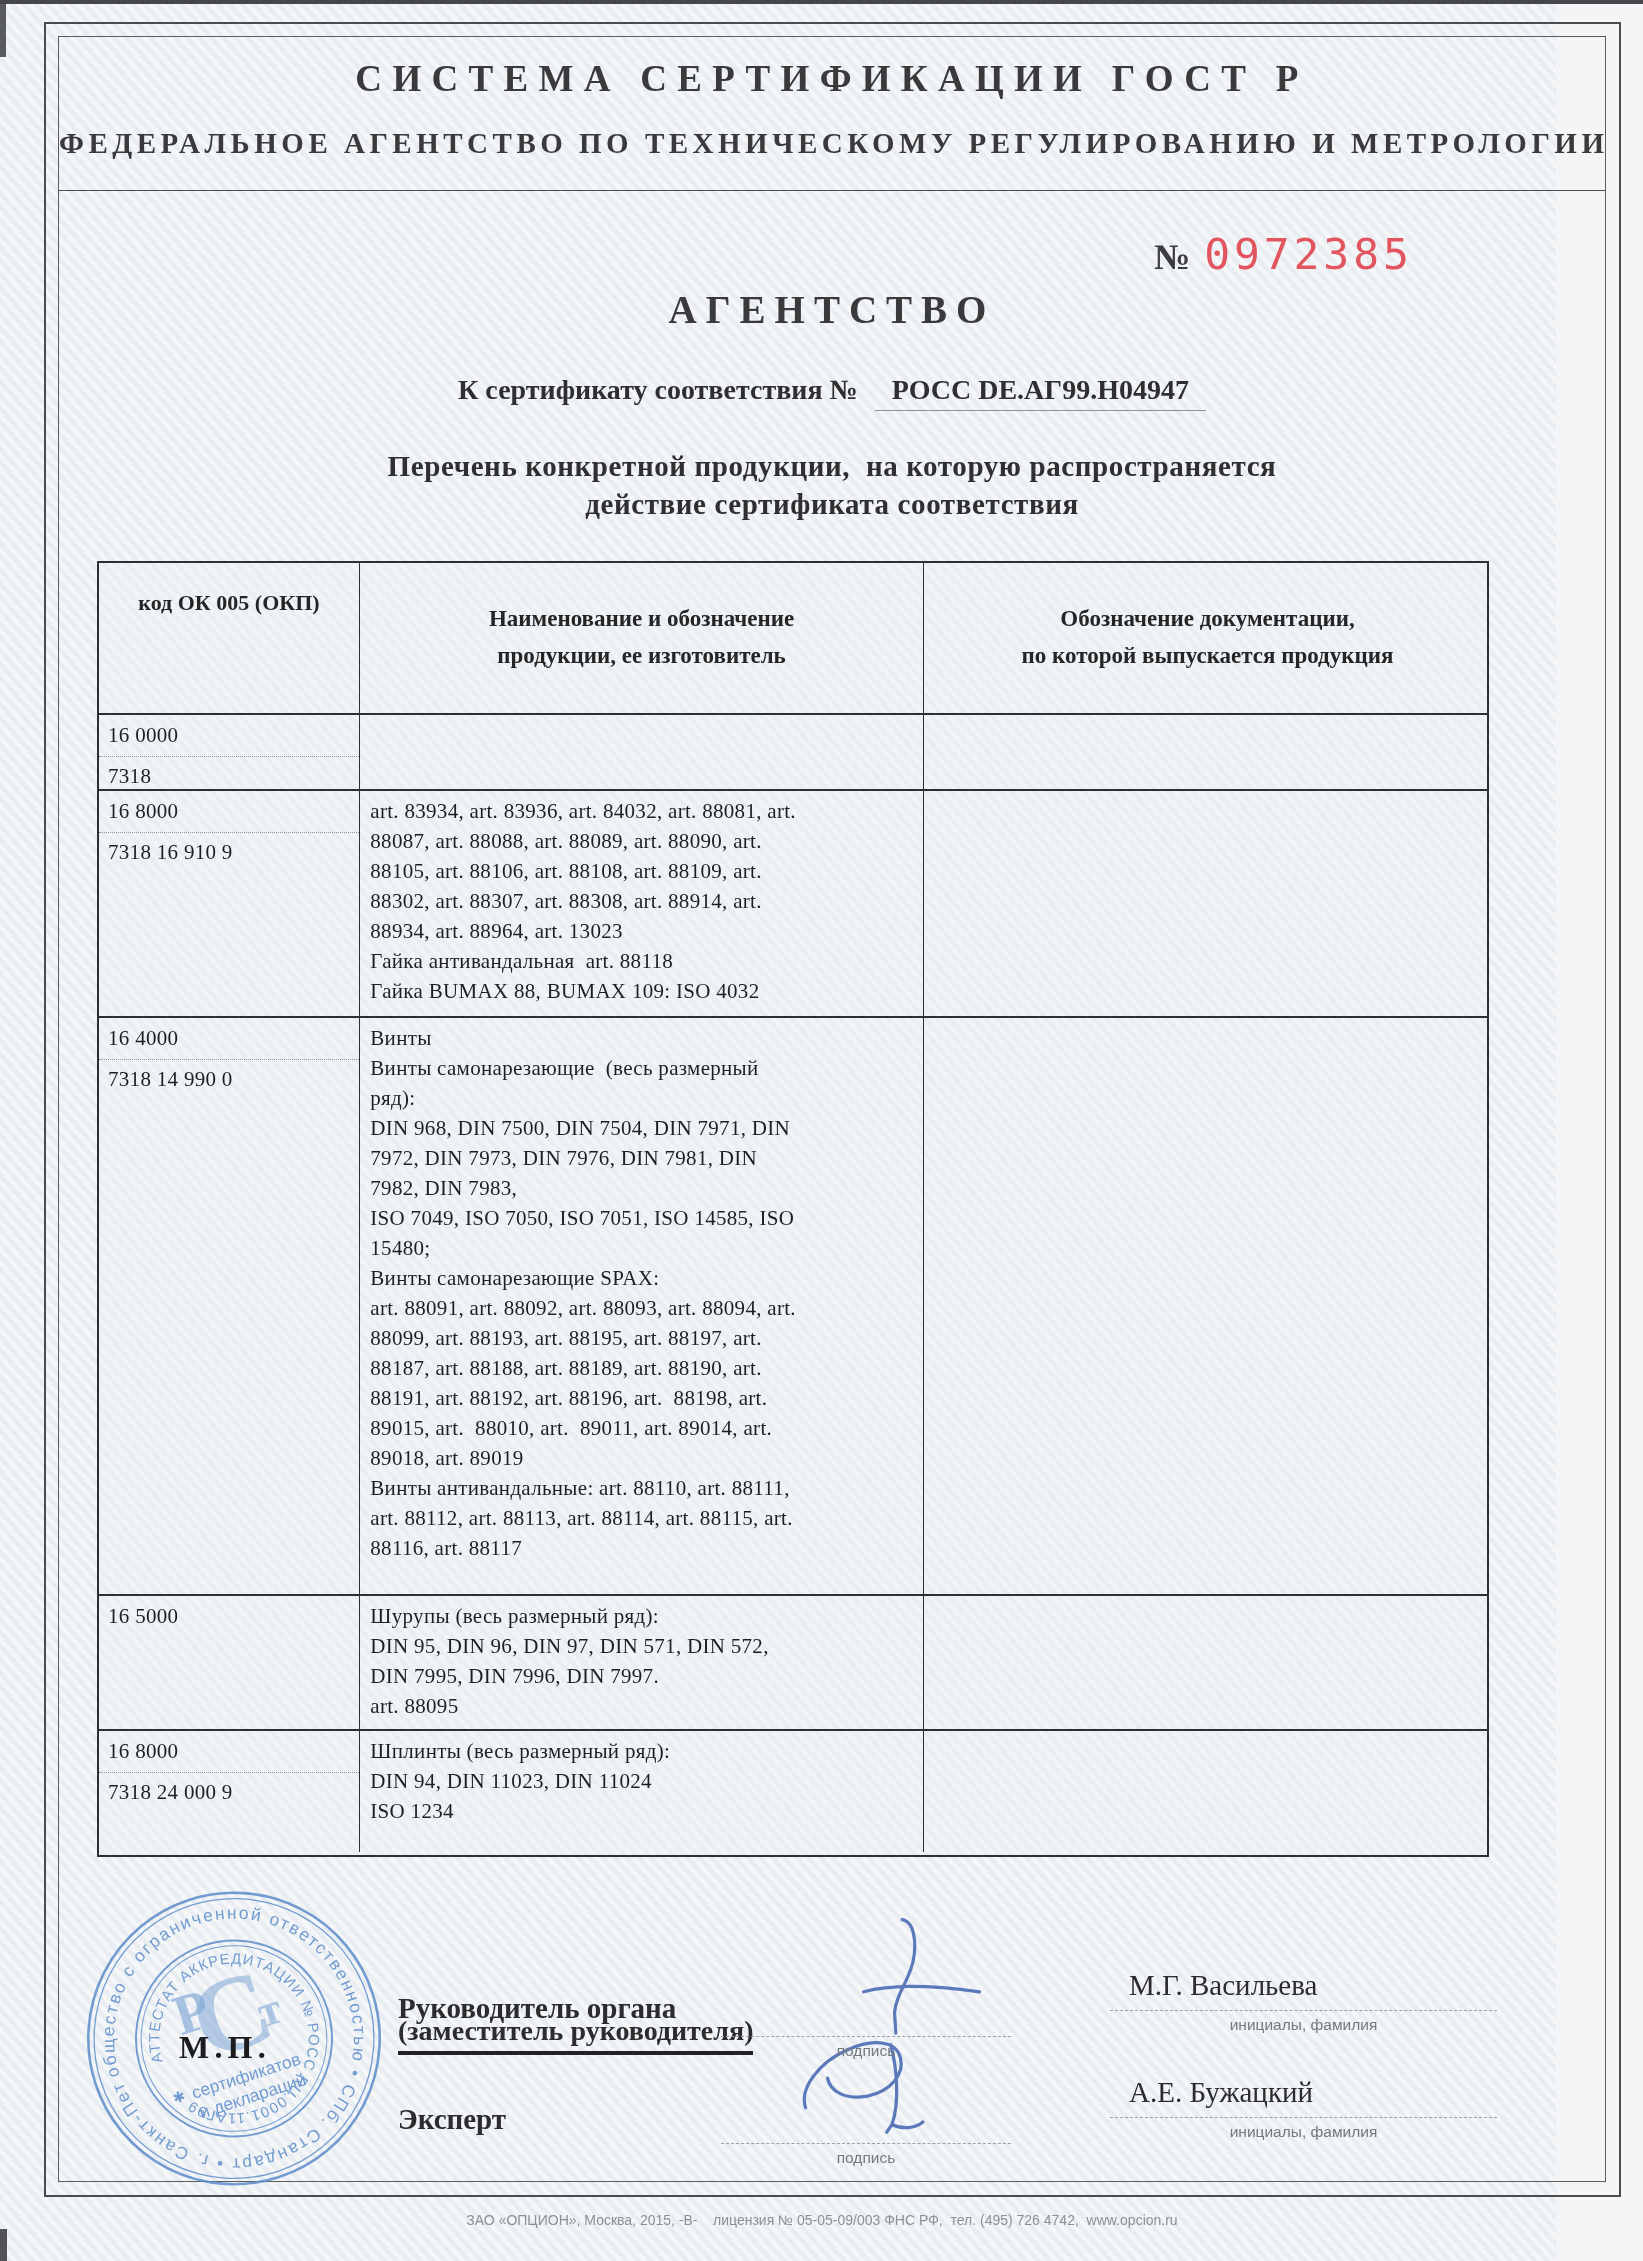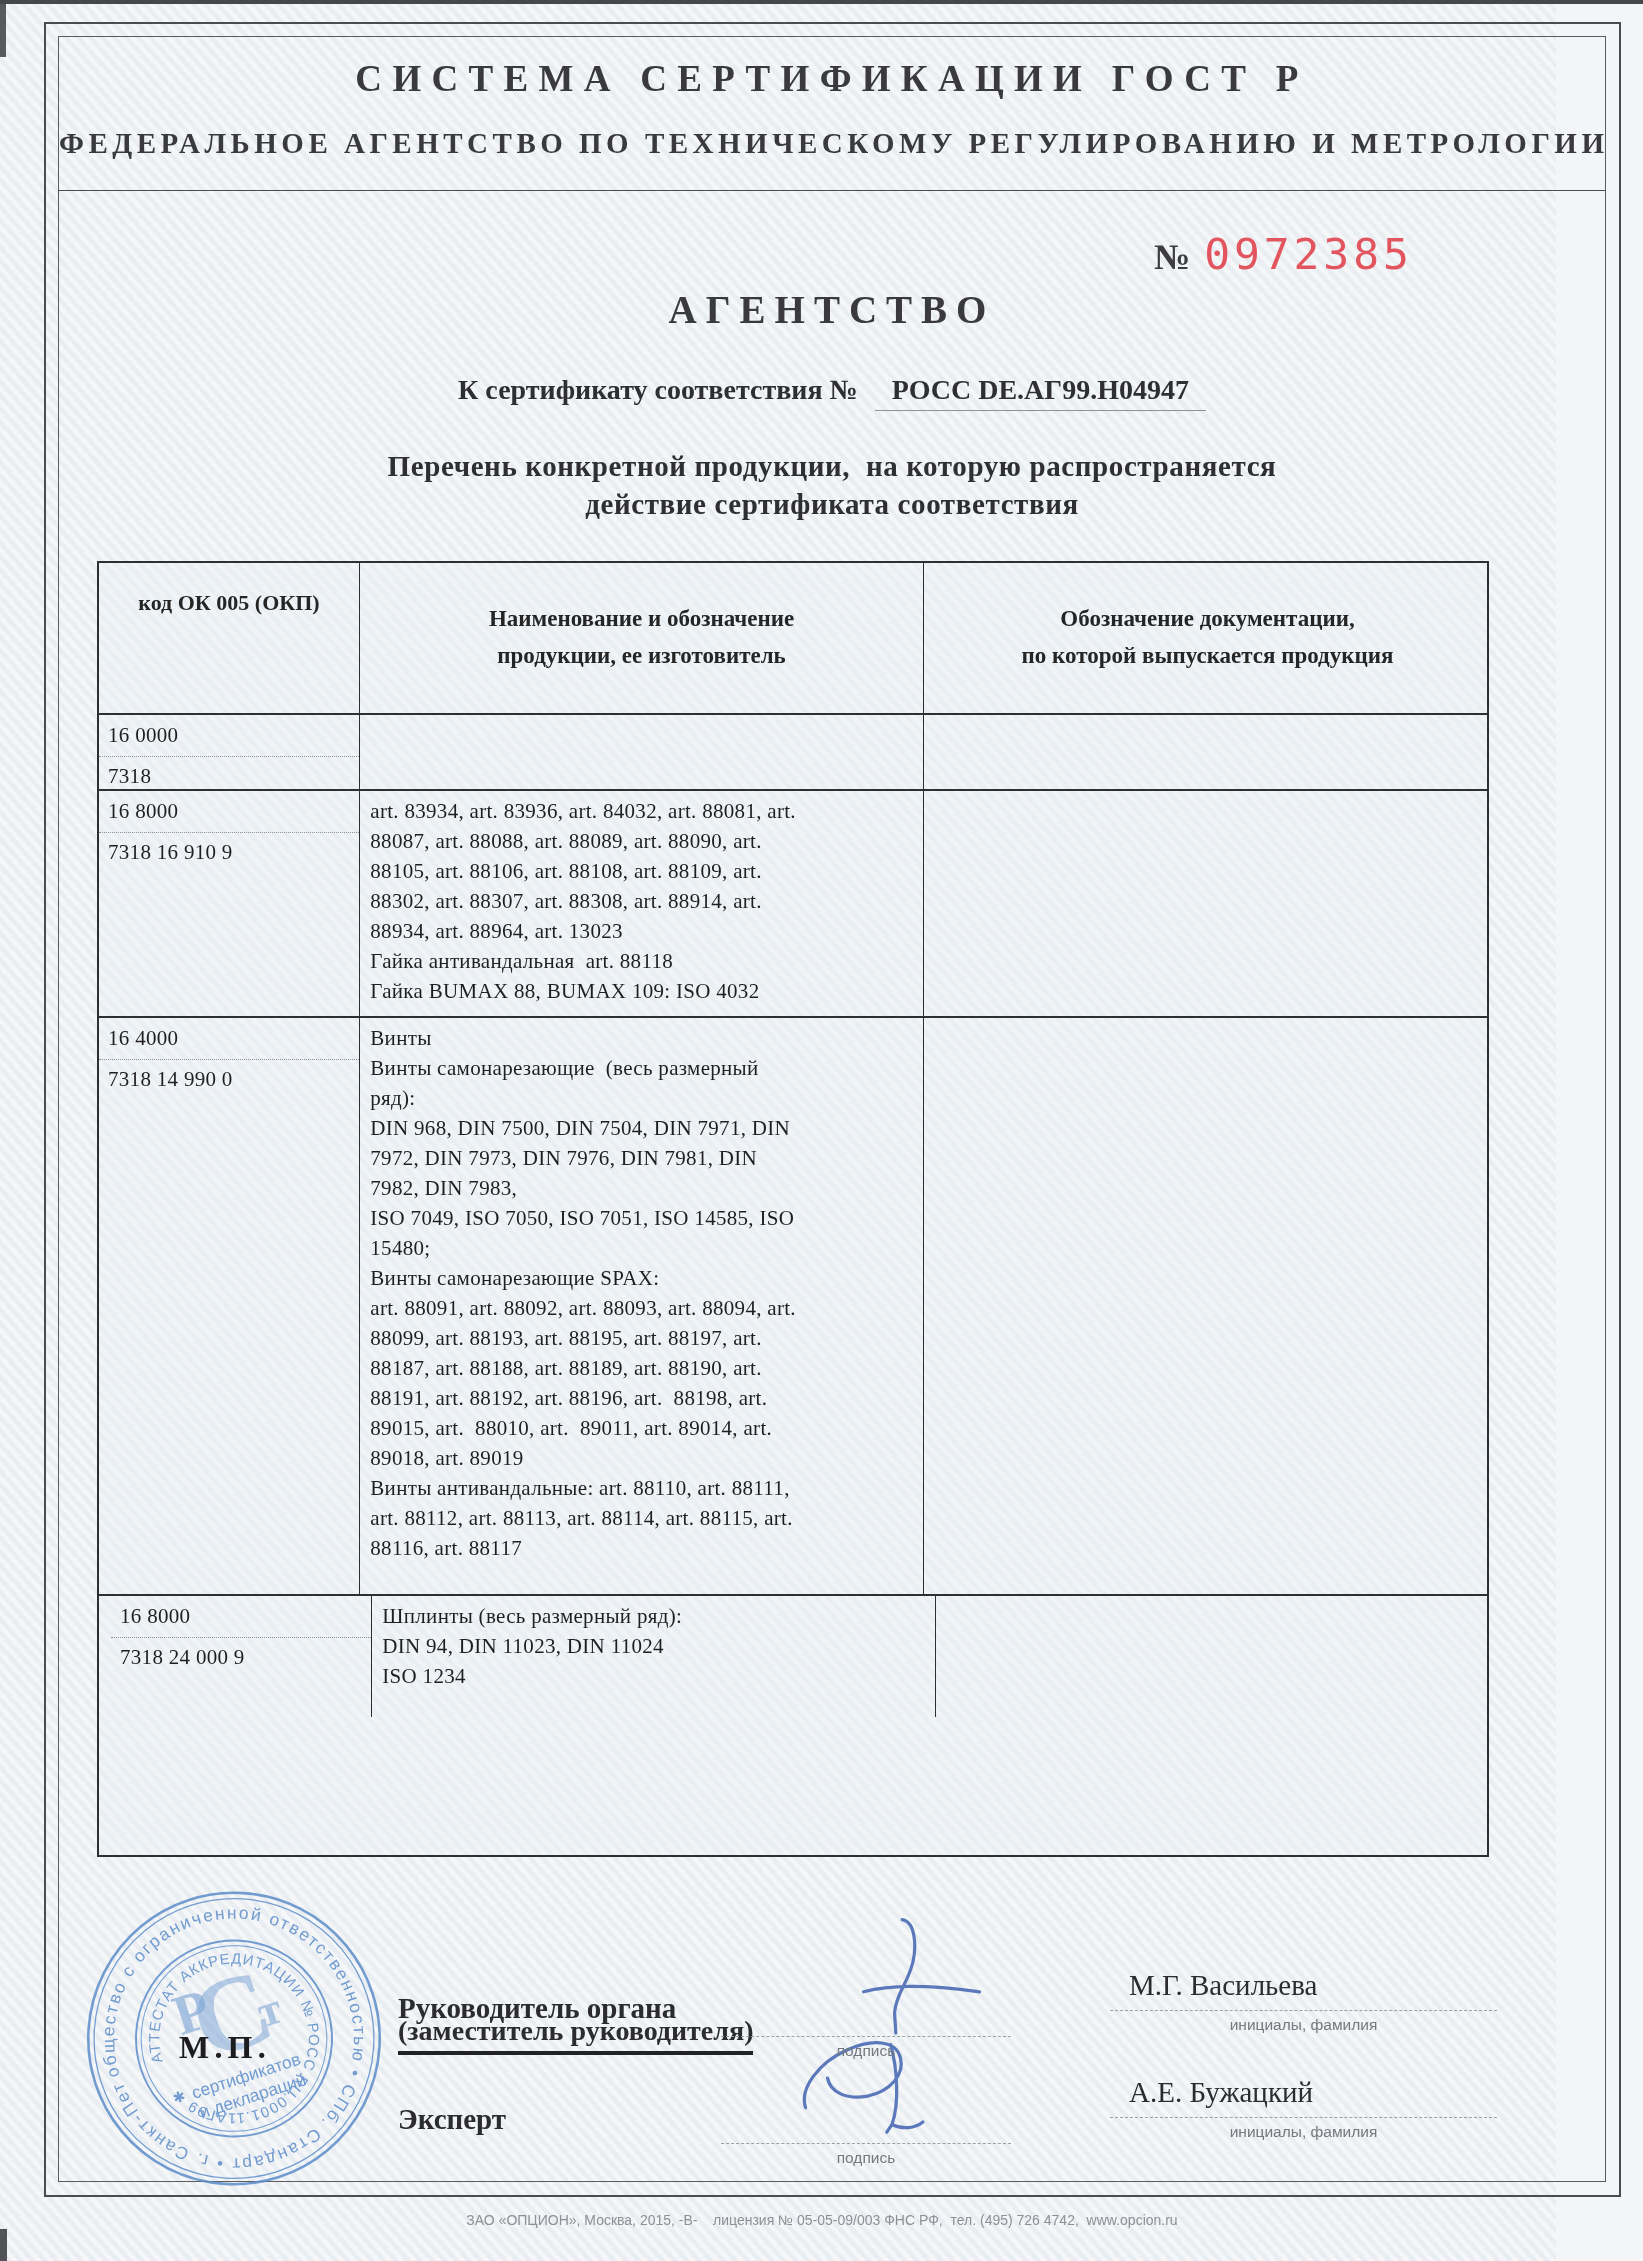--- a/index.html
+++ b/index.html
@@ -31,21 +31,21 @@
   
   .cert-table{left:97px;top:561px;width:1392px;height:1296px;border:2.6px solid #2e2f31;box-sizing:border-box;background:rgba(235,241,245,0.35);}
   .thead{position:absolute;left:0;top:0;width:100%;height:152px;box-sizing:border-box;border-bottom:2.6px solid #2e2f31;}
   .th-col1{position:absolute;left:0;top:0;width:261px;height:150px;box-sizing:border-box;border-right:1.9px solid #2e2f31;}
   .th-col1-top{height:80px;display:flex;align-items:center;justify-content:center;font-size:22px;font-weight:bold;box-sizing:border-box;}
   .th-col1-bottom{height:70px;display:flex;align-items:center;justify-content:center;font-size:22px;font-weight:bold;border-top:1.3px solid #55575a;box-sizing:border-box;}
   .th-col2{position:absolute;left:261px;top:0;width:564px;height:150px;box-sizing:border-box;border-right:1.9px solid #2e2f31;display:flex;align-items:center;justify-content:center;font-size:23px;font-weight:bold;text-align:center;line-height:1.6;white-space:pre-line;}
   .th-col3{position:absolute;left:825px;top:0;width:567px;height:150px;box-sizing:border-box;display:flex;align-items:center;justify-content:center;font-size:23px;font-weight:bold;text-align:center;line-height:1.6;white-space:pre-line;}
   .tbody{position:absolute;left:0;top:152px;width:100%;}
   .trow{display:grid;grid-template-columns:261px 564px 567px;box-sizing:border-box;border-bottom:2.6px solid #2e2f31;}
-  .trow:last-child{border-bottom:none;margin-left:12px;}
+  .trow:last-child{border-bottom:none;}
   .row-a{height:76px;} .row-b{height:227px;} .row-c{height:578px;} .row-d{height:135px;} .row-e{height:121px;}
   .td{box-sizing:border-box;font-size:21px;letter-spacing:0.3px;color:#1f1f21;}
   .td-okp{border-right:1.9px solid #2e2f31;padding:6.4px 9px 3.9px 9px;line-height:28px;}
   .td-prod{border-right:1.9px solid #2e2f31;padding:5.2px 9px 3.9px 10.3px;line-height:30px;white-space:pre-wrap;}
   .td-docs{padding:5.2px;}
   .okp-divider{border-top:1.9px dotted #8f9398;margin:6.4px -9px 5.2px -9px;height:0;}
   
   .stamp-svg{left:76px;top:1887px;}
   .mp-mark{left:179px;top:2029px;font-size:32px;font-weight:bold;letter-spacing:5.2px;color:#1d1d20;}
   
@@ -154,20 +154,30 @@
 88187, art. 88188, art. 88189, art. 88190, art.
 88191, art. 88192, art. 88196, art.  88198, art.
 89015, art.  88010, art.  89011, art. 89014, art.
 89018, art. 89019
 Винты антивандальные: art. 88110, art. 88111,
 art. 88112, art. 88113, art. 88114, art. 88115, art.
 88116, art. 88117</div>
         <div class="td td-docs"></div>
       </div>
 
+      <div class="trow row-d">
+        <div class="td td-okp">
+          <span>16 5000</span>
+        </div>
+        <div class="td td-prod">Шурупы (весь размерный ряд):
+DIN 95, DIN 96, DIN 97, DIN 571, DIN 572,
+DIN 7995, DIN 7996, DIN 7997.
+art. 88095</div>
+        <div class="td td-docs"></div>
+      </div>
 
       <div class="trow row-e">
         <div class="td td-okp">
           <span>16 8000</span>
           <div class="okp-divider"></div>
           <span>7318 24 000 9</span>
         </div>
         <div class="td td-prod">Шплинты (весь размерный ряд):
 DIN 94, DIN 11023, DIN 11024
 ISO 1234</div>

